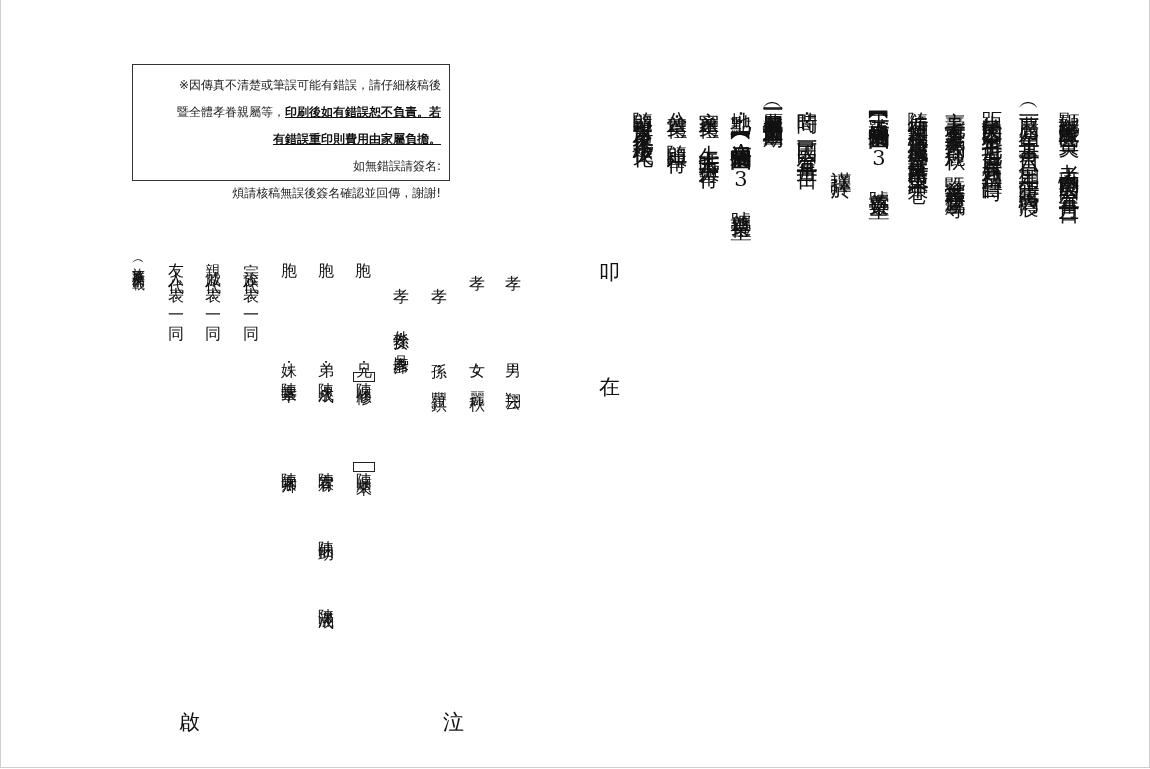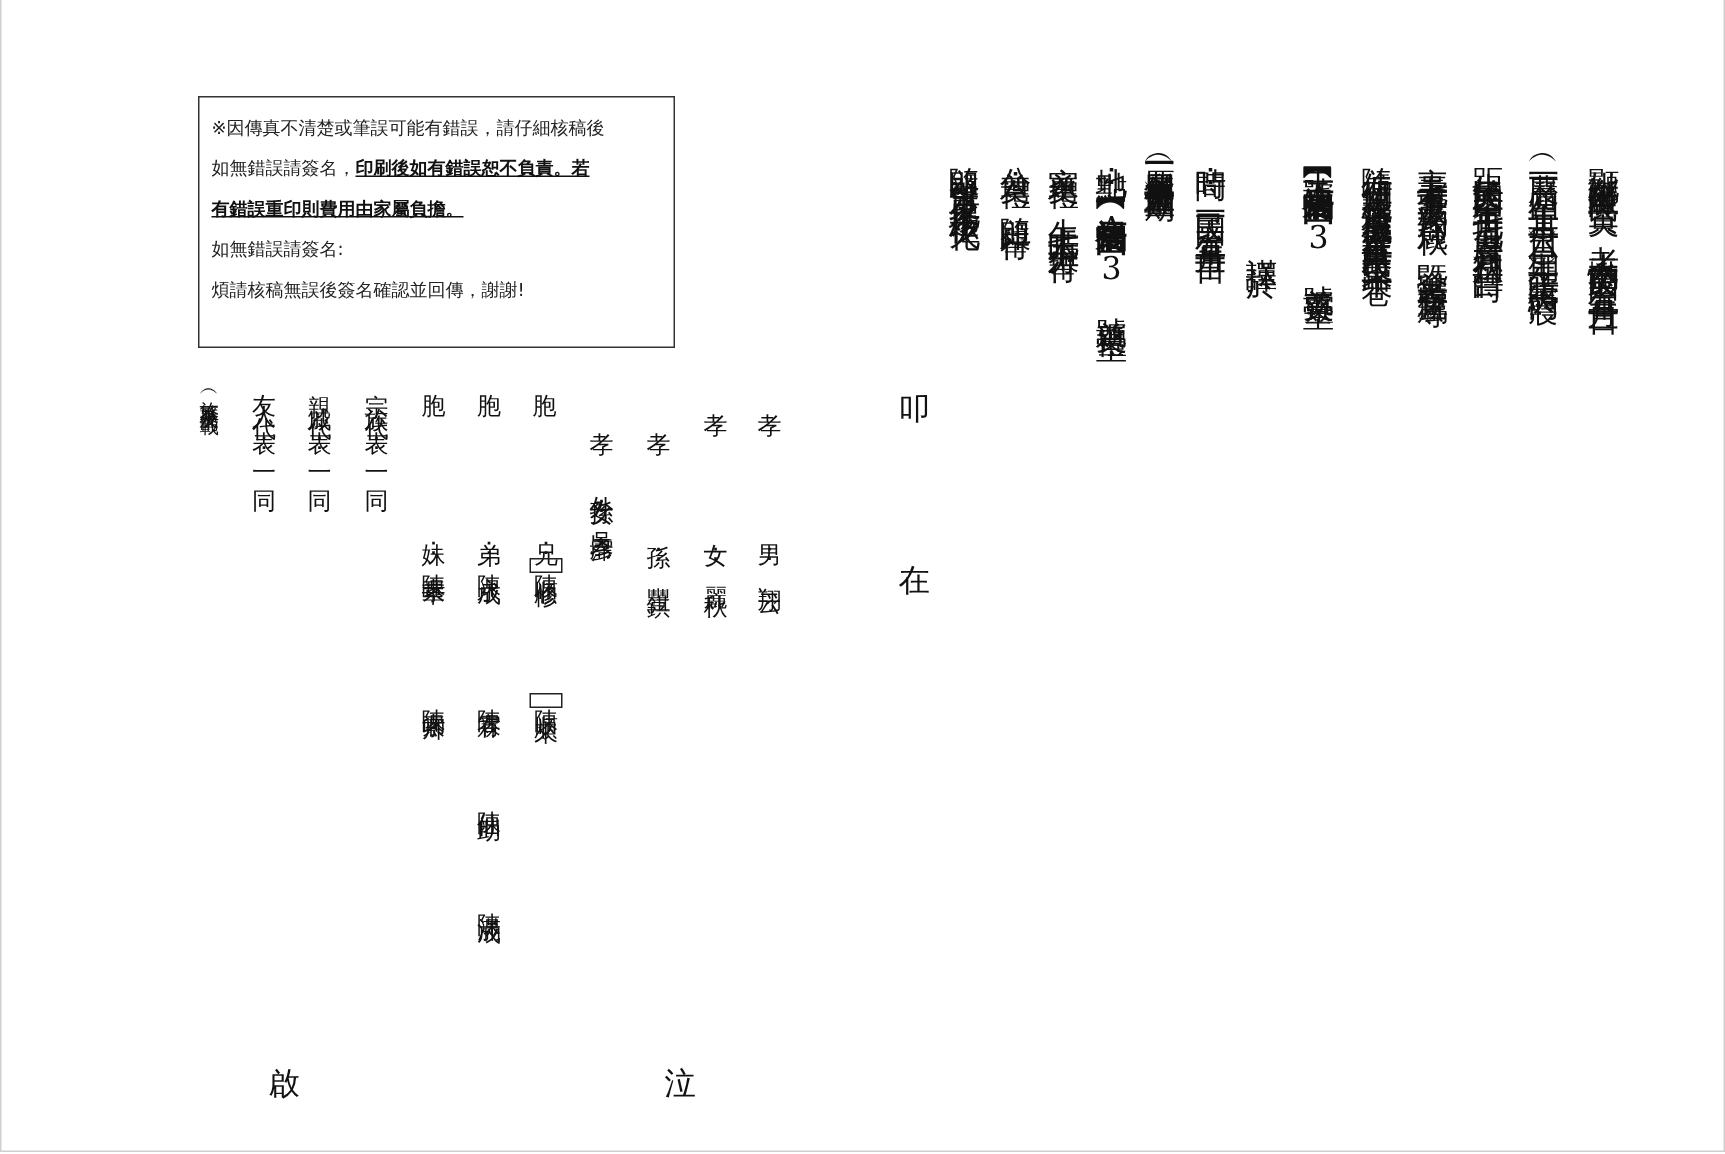--- a/index.html
+++ b/index.html
@@ -1,41 +1,41 @@
 <!DOCTYPE html>
 <html><head>
   <meta charset="utf-8">
   <style>
     html, body { margin: 0; padding: 0; background: #ffffff; }
     body { width: 1150px; height: 769px; position: relative; overflow: hidden;
            font-family: "DejaVu Serif", "Liberation Serif", serif; color: #111; }
     .page { position: absolute; left: 0; top: 0; width: 1148px; height: 767px;
             border-left: 1px solid #cfcfcf; border-right: 1px solid #cfcfcf; border-bottom: 1px solid #cfcfcf; }
-    .notice { position: absolute; left: 131px; top: 64px; width: 318px; height: 168px;
+    .notice { position: absolute; left: 131px; top: 64px; width: 318px; height: 117px;
               border: 1px solid #333; box-sizing: border-box; padding: 10px 8px 0 8px;
-              font-family: "DejaVu Sans", "Liberation Sans", sans-serif; font-size: 12px; color: #222; }
+              font-family: "DejaVu Sans", "Liberation Sans", sans-serif; font-size: 12px; color: #222; text-align: right; }
     .notice .line { height: 27px; line-height: 20px; white-space: nowrap; }
     .notice .strong { font-weight: bold; text-decoration: underline; color: #111; }
     .col { position: absolute; writing-mode: vertical-rl; text-orientation: upright;
            font-size: 21px; line-height: 28px; letter-spacing: 3px; white-space: nowrap; }
     .small { font-size: 14px; letter-spacing: 2px; }
     .col-s { position: absolute; writing-mode: vertical-rl; text-orientation: upright;
              font-size: 16px; line-height: 20px; letter-spacing: 6px; white-space: nowrap; }
     .box { border: 1px solid #222; display: inline-block; padding: 2px 0; }
     .bracket { font-weight: bold; }
     .single { position: absolute; font-size: 21px; }
   </style>
 </head>
 <body>
 
 <div class="page">
 
   <div class="notice">
     <div class="line">※因傳真不清楚或筆誤可能有錯誤，請仔細核稿後</div>
-    <div class="line"><span>如無錯誤請簽名，</span><span class="strong">印刷後如有錯誤恕不負責。若</span></div>
+    <div class="line"><span>暨全體孝眷親屬等，</span><span class="strong">印刷後如有錯誤恕不負責。若</span></div>
     <div class="line"><span class="strong">有錯誤重印則費用由家屬負擔。</span></div>
     <div class="line">如無錯誤請簽名:</div>
     <div class="line">煩請核稿無誤後簽名確認並回傳，謝謝!</div>
   </div>
 
   <div class="col" style="left:1054px; top:95px;"><span>顯妣鄭府陳氏</span><span class="small">閨名</span><span>貴英　老夫人慟於民國一一五年二月三日</span></div>
   <div class="col" style="left:1014px; top:95px; letter-spacing:3.5px;">（農曆一一四年十二月十六日）（星期二）午時壽終內寢</div>
   <div class="col" style="left:977px; top:95px;">距生於民國四十三年七月七日（農曆六月初八日）吉時</div>
   <div class="col" style="left:940px; top:95px;"><span>享壽七十有三歲</span><span class="small">孝男</span><span>翔云</span><span class="small">孝女</span><span>麗秋　暨全體孝眷親屬等</span></div>
   <div class="col" style="left:903px; top:95px;">隨侍在側親視含殮遵禮成服停靈在屏東市民生東路十一巷</div>

